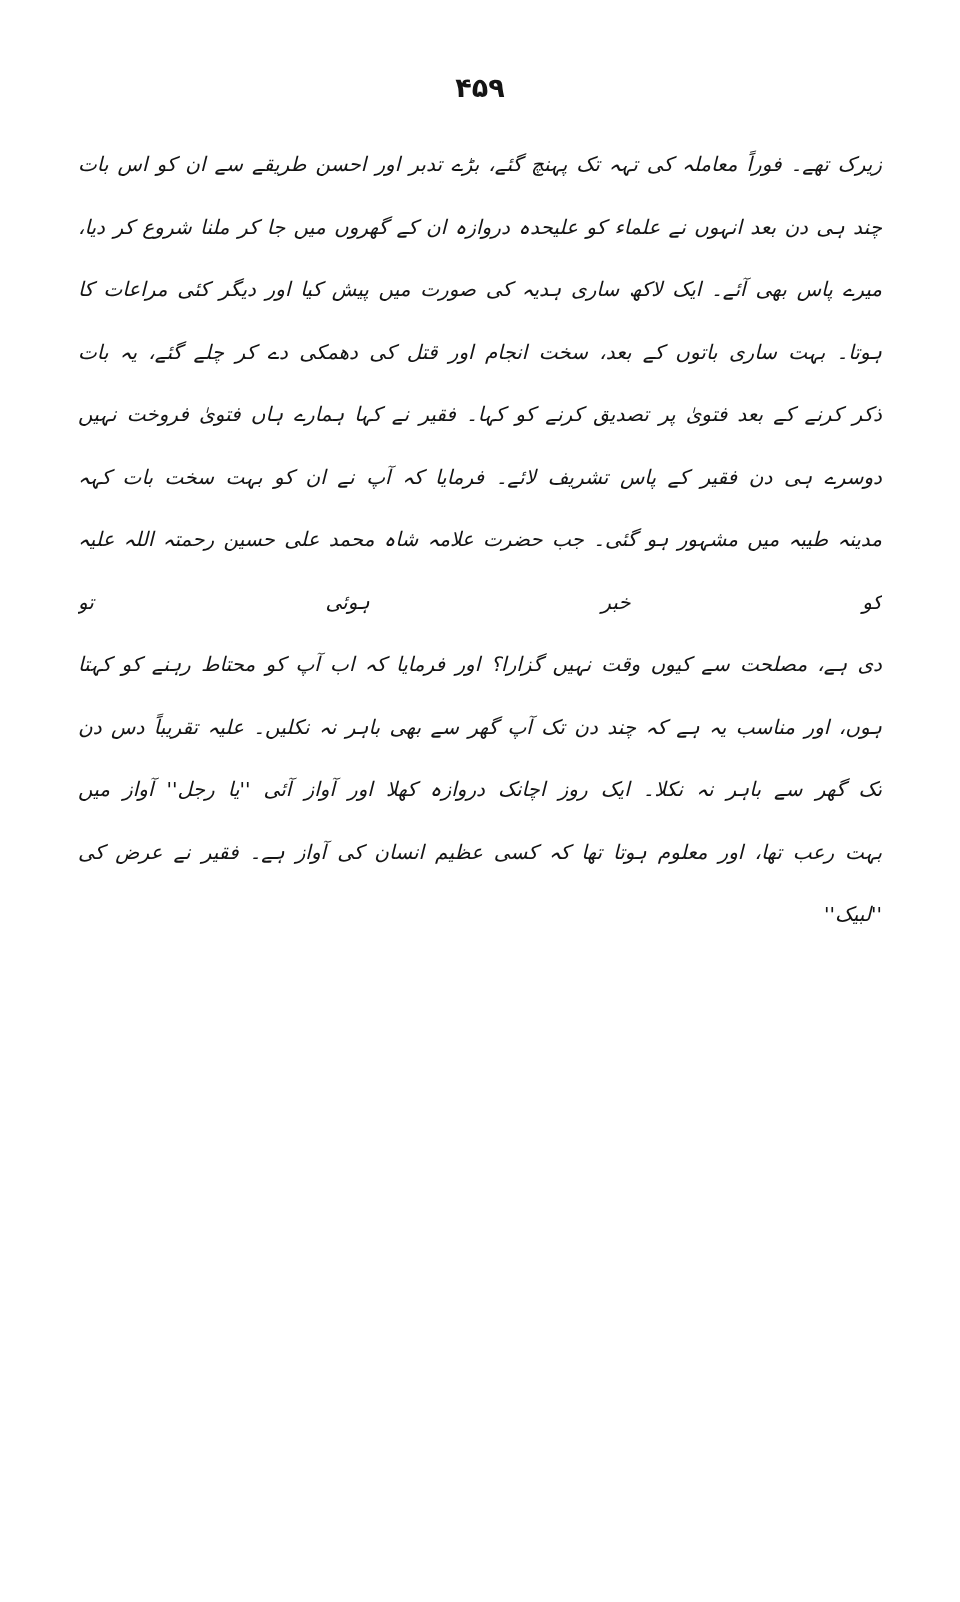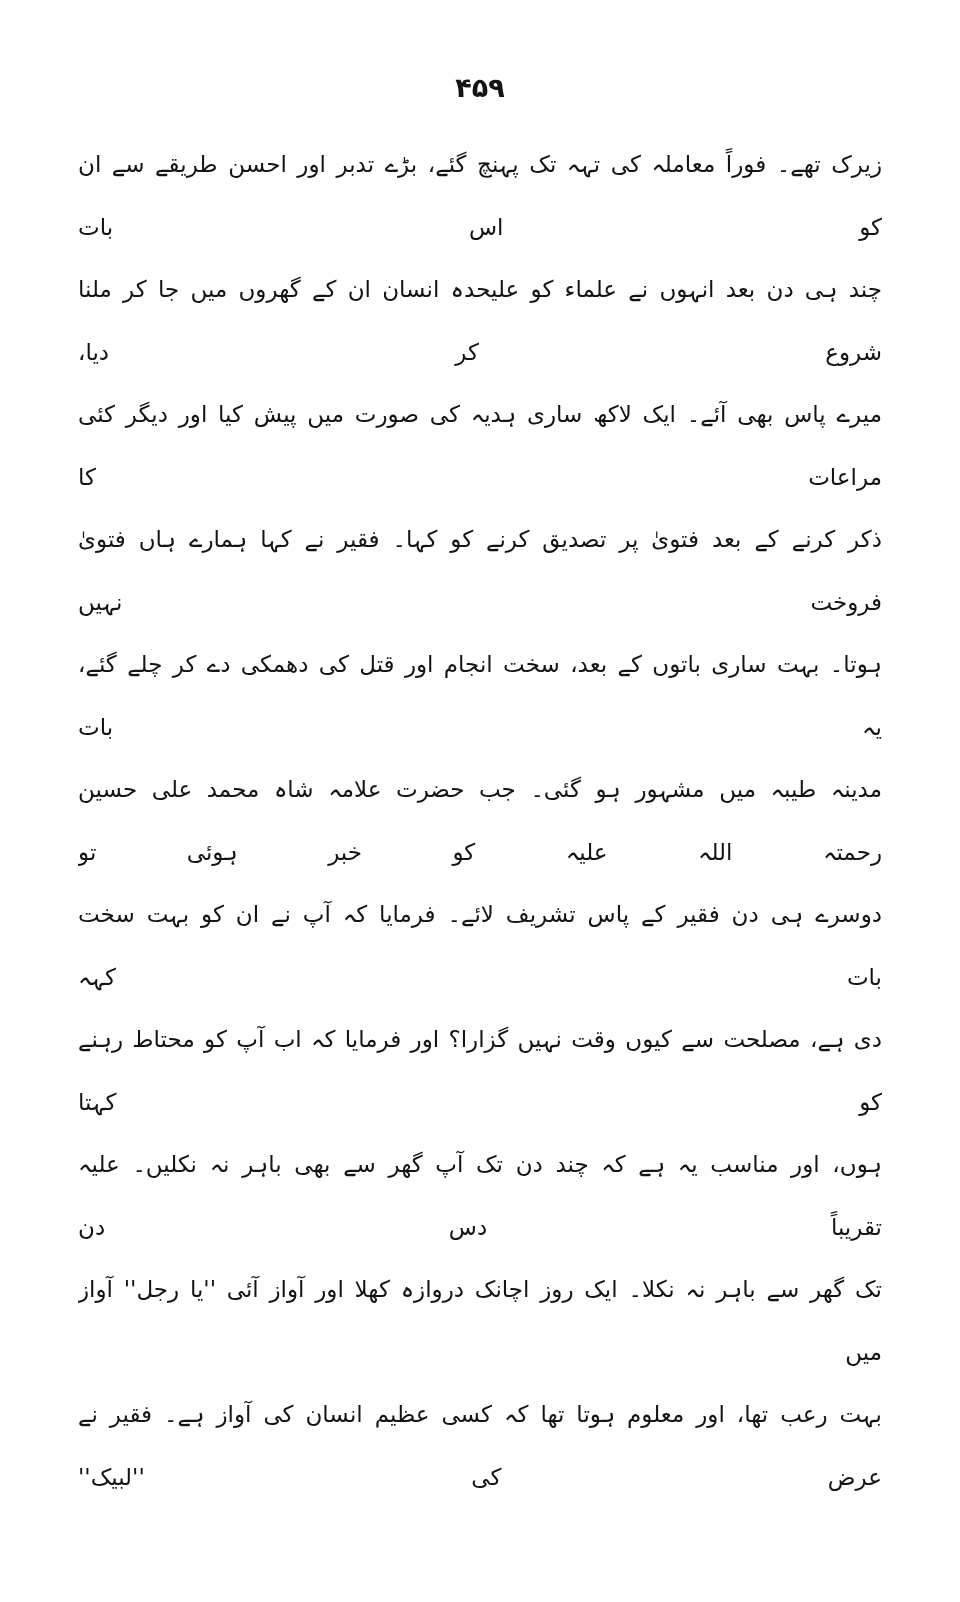--- a/index.html
+++ b/index.html
@@ -21,42 +21,43 @@
     overflow: hidden;
   }
   .page-number {
     text-align: center;
     font-size: 27px;
     font-weight: bold;
     margin-bottom: 30px;
     letter-spacing: 2px;
   }
   .body-text .line {
-    font-size: 23px;
+    font-size: 20px;
     line-height: 62.5px;
     min-height: 62.5px;
     overflow: hidden;
     word-spacing: 2px;
+    font-style: italic;
   }
   .body-text .justify {
     text-align: justify;
     text-align-last: justify;
   }
 </style>
 </head>
 <body>
 
 <div class="page">
   <div class="page-number">۴۵۹</div>
   <div class="body-text">
       <div class="line justify">زیرک تھے۔ فوراً معاملہ کی تہہ تک پہنچ گئے، بڑے تدبر اور احسن طریقے سے ان کو اس بات</div>
-      <div class="line justify">چند ہی دن بعد انہوں نے علماء کو علیحدہ انسان ان کے گھروں میں جا کر ملنا شروع کر دیا،</div>
+      <div class="line justify">چند ہی دن بعد انہوں نے علماء کو علیحدہ دروازہ ان کے گھروں میں جا کر ملنا شروع کر دیا،</div>
       <div class="line justify">میرے پاس بھی آئے۔ ایک لاکھ ساری ہدیہ کی صورت میں پیش کیا اور دیگر کئی مراعات کا</div>
+      <div class="line justify">ہوتا۔ بہت ساری باتوں کے بعد، سخت انجام اور قتل کی دھمکی دے کر چلے گئے، یہ بات</div>
       <div class="line justify">ذکر کرنے کے بعد فتویٰ پر تصدیق کرنے کو کہا۔ فقیر نے کہا ہمارے ہاں فتویٰ فروخت نہیں</div>
-      <div class="line justify">ہوتا۔ بہت ساری باتوں کے بعد، سخت انجام اور قتل کی دھمکی دے کر چلے گئے، یہ بات</div>
+      <div class="line justify">دوسرے ہی دن فقیر کے پاس تشریف لائے۔ فرمایا کہ آپ نے ان کو بہت سخت بات کہہ</div>
       <div class="line justify">مدینہ طیبہ میں مشہور ہو گئی۔ جب حضرت علامہ شاہ محمد علی حسین رحمتہ اللہ علیہ کو خبر ہوئی تو</div>
-      <div class="line justify">دوسرے ہی دن فقیر کے پاس تشریف لائے۔ فرمایا کہ آپ نے ان کو بہت سخت بات کہہ</div>
       <div class="line justify">دی ہے، مصلحت سے کیوں وقت نہیں گزارا؟ اور فرمایا کہ اب آپ کو محتاط رہنے کو کہتا</div>
       <div class="line justify">ہوں، اور مناسب یہ ہے کہ چند دن تک آپ گھر سے بھی باہر نہ نکلیں۔ علیہ تقریباً دس دن</div>
       <div class="line justify">تک گھر سے باہر نہ نکلا۔ ایک روز اچانک دروازہ کھلا اور آواز آئی ''یا رجل'' آواز میں</div>
       <div class="line justify">بہت رعب تھا، اور معلوم ہوتا تھا کہ کسی عظیم انسان کی آواز ہے۔ فقیر نے عرض کی ''لبیک''</div>
     </div>
 </div>
 
 </body></html>

